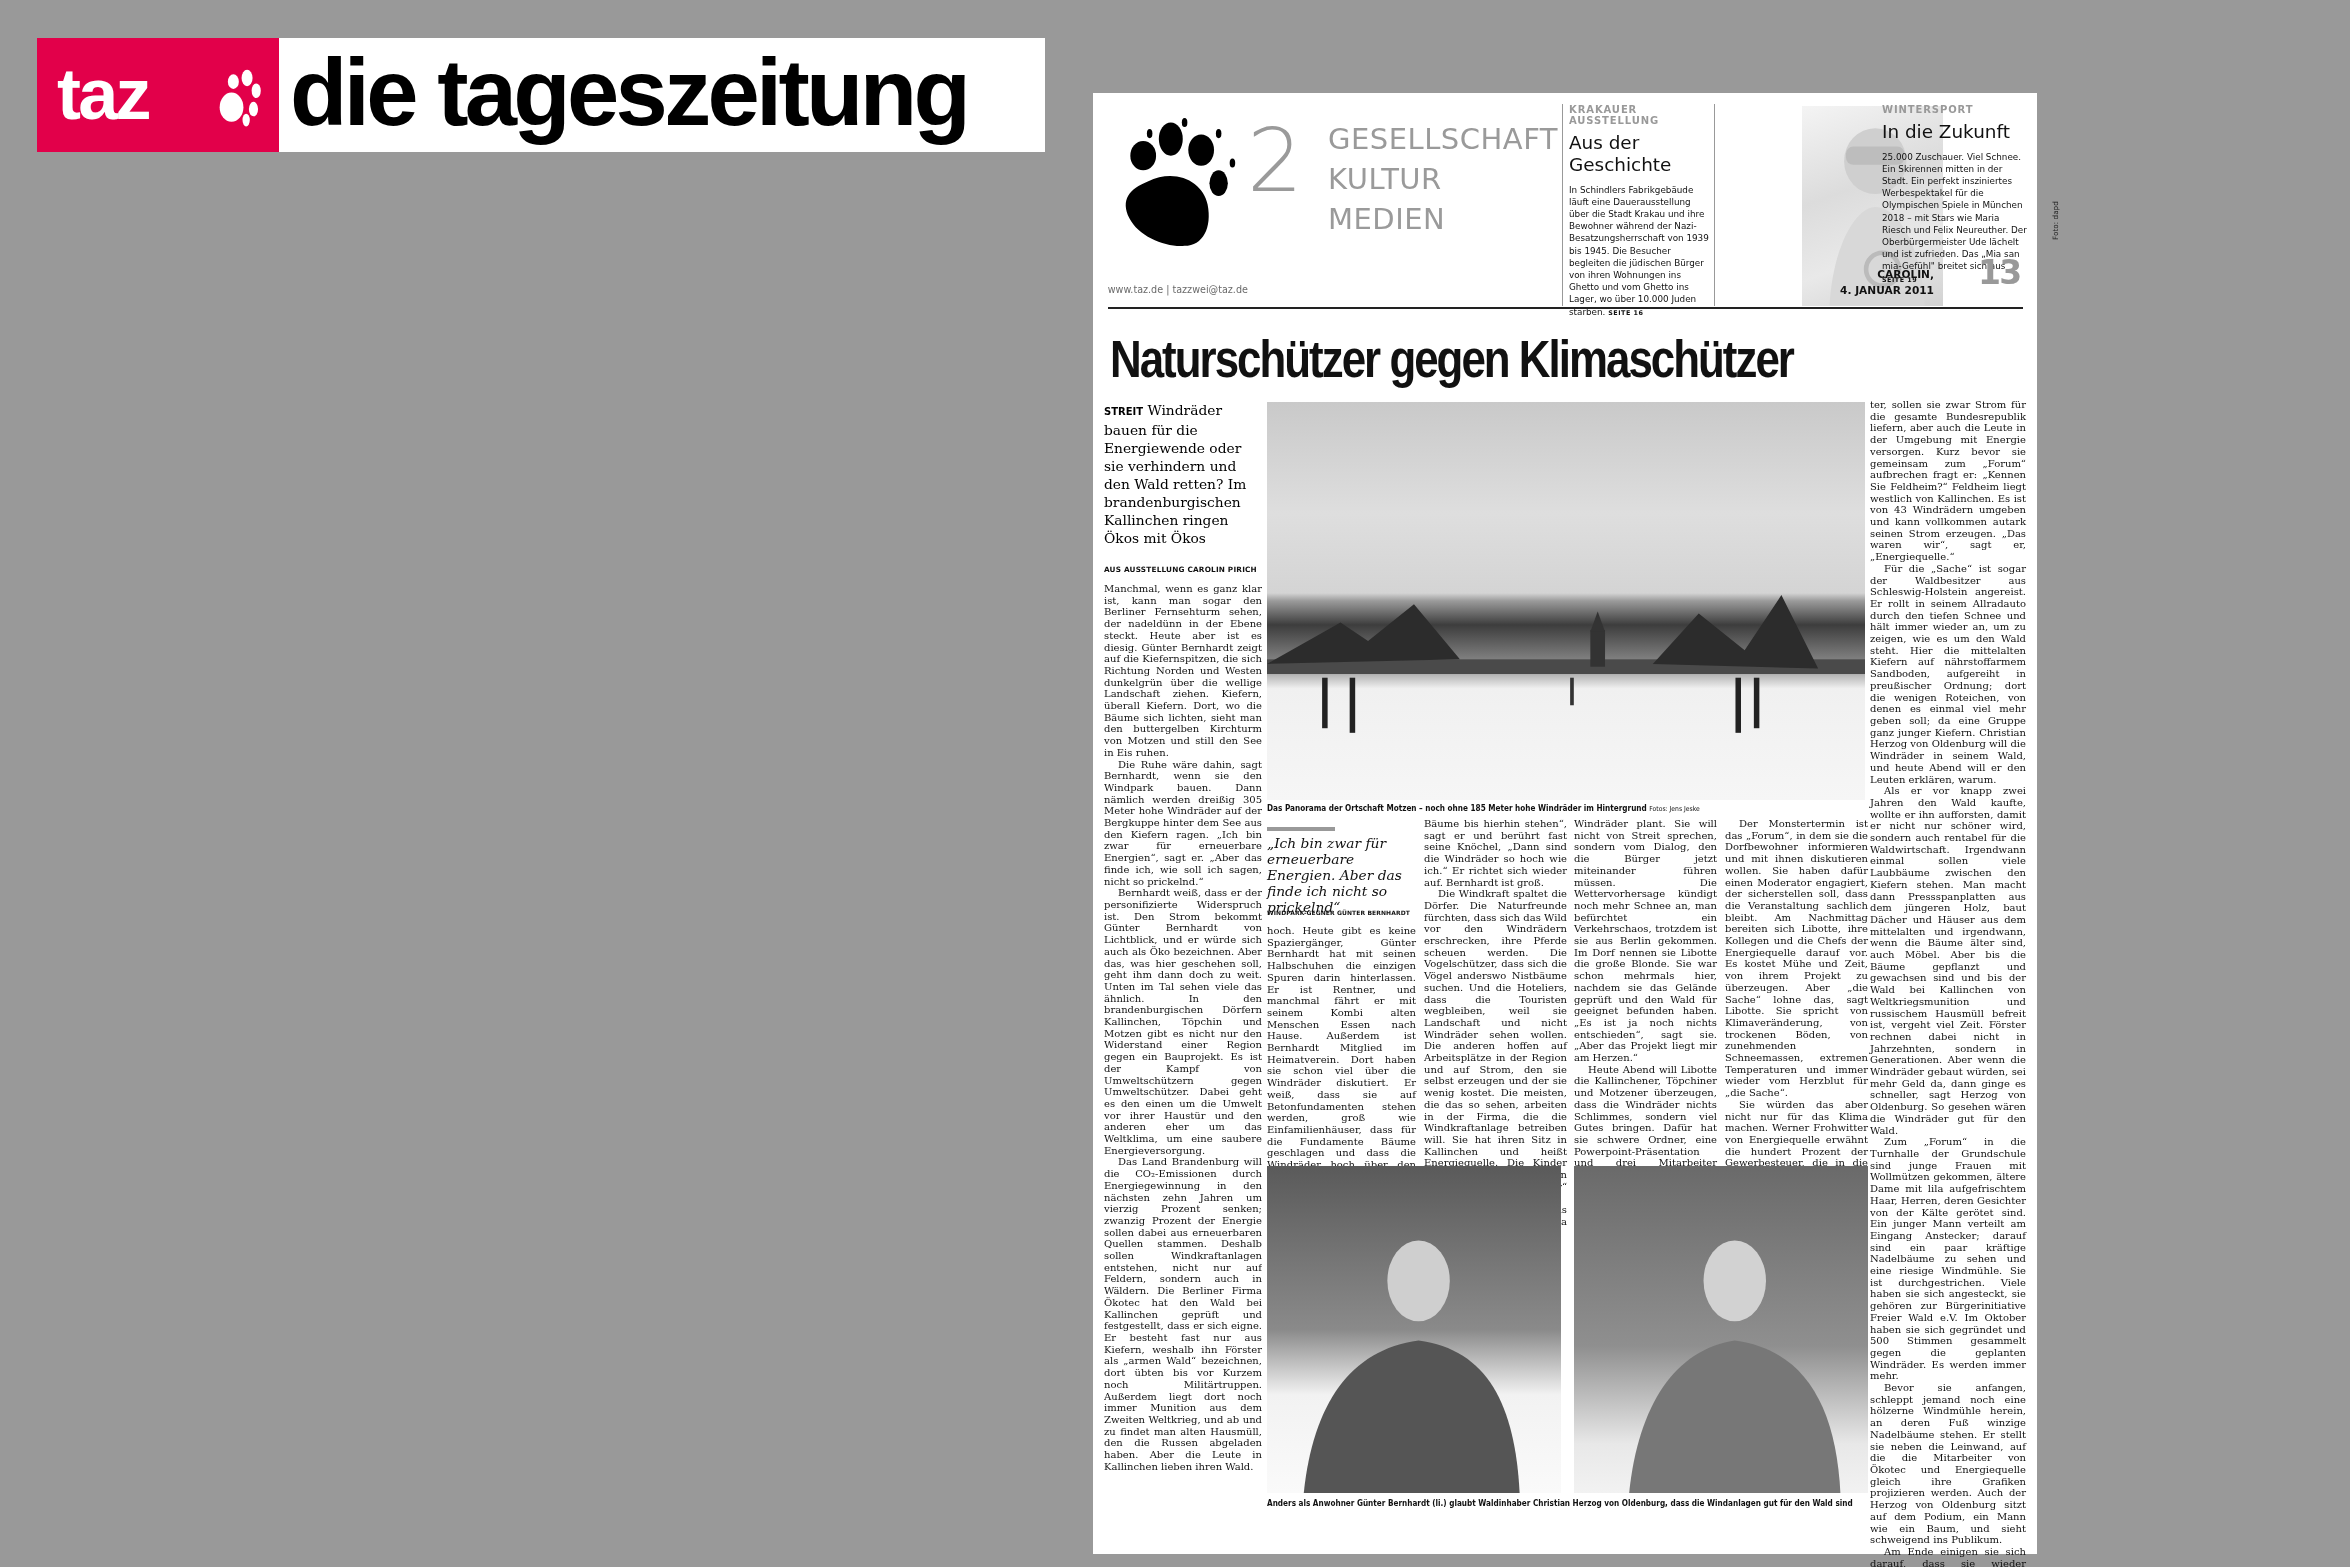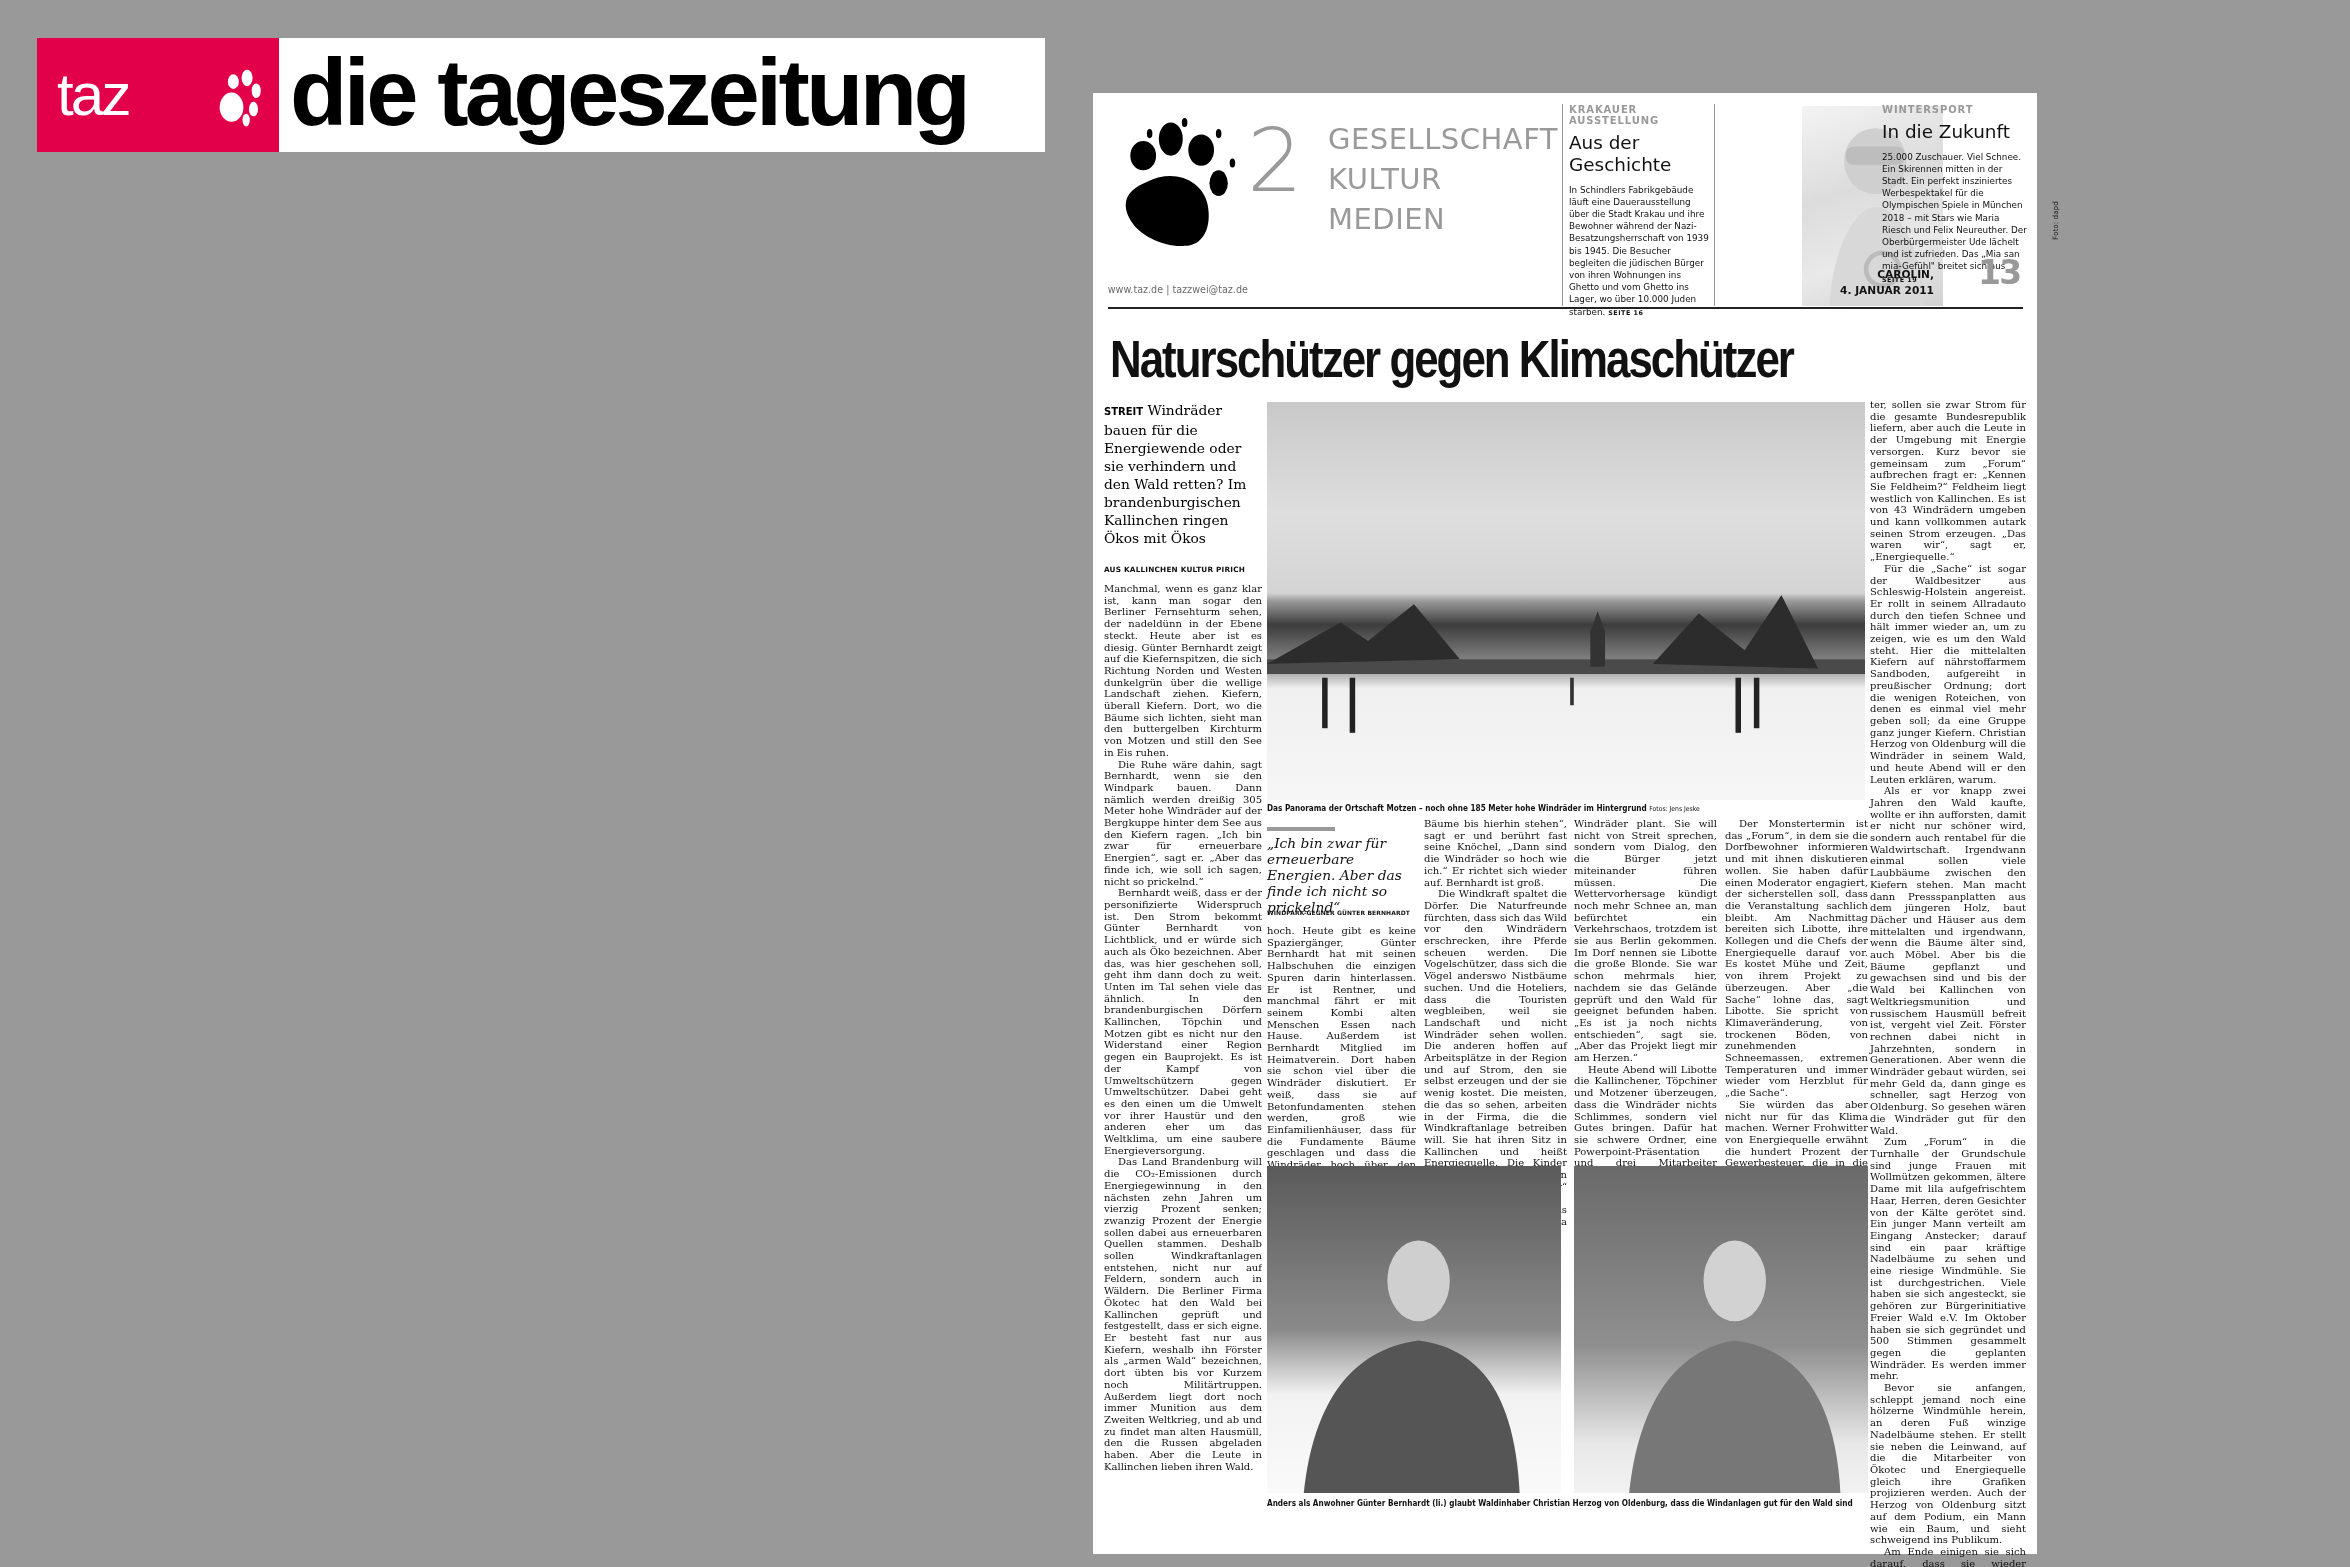--- a/index.html
+++ b/index.html
@@ -1,21 +1,21 @@
 <!DOCTYPE html>
 <html style="font-size:14.7px"><head>
 <meta charset="utf-8">
 <style>
   html,body{margin:0;padding:0;}
   body{width:2351px;height:1568px;background:#999999;position:relative;overflow:hidden;font-family:"DejaVu Sans",sans-serif;}
   .abs{position:absolute;}
   
   #logo{left:37px;top:38px;width:1008px;height:114px;background:#fff;}
   #logo .red{position:absolute;left:0;top:0;width:242px;height:114px;background:#e2004a;}
-  #logo .taz{position:absolute;left:20px;top:5.5px;font-family:"Liberation Sans",sans-serif;font-weight:normal;font-size:60px;color:#fff;letter-spacing:-2.8px;line-height:101px;}
+  #logo .taz{position:absolute;left:20px;top:5.5px;font-family:"Liberation Sans",sans-serif;font-weight:bold;font-size:72px;color:#fff;letter-spacing:-2.8px;line-height:101px;}
   #logo .paw-small{position:absolute;left:178px;top:29px;width:55px;height:64px;}
   #logo .name{position:absolute;left:253px;top:-5.5px;font-family:"Liberation Sans",sans-serif;font-weight:bold;font-size:94px;color:#000;letter-spacing:-3.7px;line-height:119px;white-space:nowrap;}
   
   #page{left:1093px;top:93px;width:944px;height:1461px;background:#fff;}
   .hdr-rule{position:absolute;left:14.7px;width:915px;height:1.8px;background:#222;top:214px;}
   .paw-big{position:absolute;left:18.4px;top:24px;width:138px;height:138px;}
   .ressort-num{position:absolute;left:154px;top:16.5px;font-family:"DejaVu Sans",sans-serif;font-size:88px;font-weight:200;color:#9a9a9a;line-height:101px;}
   .ressort{position:absolute;left:235px;top:26px;font-family:"DejaVu Sans",sans-serif;font-size:29px;color:#9a9a9a;line-height:40px;letter-spacing:0.5px;}
   .contact{position:absolute;left:14.7px;top:191px;font-size:9.6px;color:#6a6a6a;font-family:"DejaVu Sans",sans-serif;}
   .vsep{position:absolute;top:11px;width:0.9px;height:202px;background:#999;}
@@ -115,21 +115,21 @@
   </div>
   <div class="pagenum">13</div>
   <div class="hdr-rule"></div>
 
   <div class="headline">Naturschützer gegen Klimaschützer</div>
 
   <div class="lead">
     <b>STREIT</b>
     <span>Windräder bauen für die Energiewende oder sie verhindern und den Wald retten? Im brandenburgischen Kallinchen ringen Ökos mit Ökos</span>
   </div>
-  <div class="byline">AUS KALLINCHEN KULTUR PIRICH</div>
+  <div class="byline">AUS AUSSTELLUNG CAROLIN PIRICH</div>
 
   <div class="col" style="left:11px;top:490px;width:158px;height:964px;overflow:hidden;">
     <p class="first">Manchmal, wenn es ganz klar ist, kann man sogar den Berliner Fernsehturm sehen, der nadeldünn in der Ebene steckt. Heute aber ist es diesig. Günter Bernhardt zeigt auf die Kiefernspitzen, die sich Richtung Norden und Westen dunkelgrün über die wellige Landschaft ziehen. Kiefern, überall Kiefern. Dort, wo die Bäume sich lichten, sieht man den buttergelben Kirchturm von Motzen und still den See in Eis ruhen.</p>
     <p>Die Ruhe wäre dahin, sagt Bernhardt, wenn sie den Windpark bauen. Dann nämlich werden dreißig 305 Meter hohe Windräder auf der Bergkuppe hinter dem See aus den Kiefern ragen. „Ich bin zwar für erneuerbare Energien“, sagt er. „Aber das finde ich, wie soll ich sagen, nicht so prickelnd.“</p>
     <p>Bernhardt weiß, dass er der personifizierte Widerspruch ist. Den Strom bekommt Günter Bernhardt von Lichtblick, und er würde sich auch als Öko bezeichnen. Aber das, was hier geschehen soll, geht ihm dann doch zu weit. Unten im Tal sehen viele das ähnlich. In den brandenburgischen Dörfern Kallinchen, Töpchin und Motzen gibt es nicht nur den Widerstand einer Region gegen ein Bauprojekt. Es ist der Kampf von Umweltschützern gegen Umweltschützer. Dabei geht es den einen um die Umwelt vor ihrer Haustür und den anderen eher um das Weltklima, um eine saubere Energieversorgung.</p>
     <p>Das Land Brandenburg will die CO₂-Emissionen durch Energiegewinnung in den nächsten zehn Jahren um vierzig Prozent senken; zwanzig Prozent der Energie sollen dabei aus erneuerbaren Quellen stammen. Deshalb sollen Windkraftanlagen entstehen, nicht nur auf Feldern, sondern auch in Wäldern. Die Berliner Firma Ökotec hat den Wald bei Kallinchen geprüft und festgestellt, dass er sich eigne. Er besteht fast nur aus Kiefern, weshalb ihn Förster als „armen Wald“ bezeichnen, dort übten bis vor Kurzem noch Militärtruppen. Außerdem liegt dort noch immer Munition aus dem Zweiten Weltkrieg, und ab und zu findet man alten Hausmüll, den die Russen abgeladen haben. Aber die Leute in Kallinchen lieben ihren Wald.</p>
   </div>
 
   <div class="photo" style="left:174px;top:309px;width:598px;height:398px;background:linear-gradient(180deg,#c9c9c9 0%,#dedede 28%,#d4d4d4 48%,#9a9a9a 50%,#3d3d3d 56%,#8a8a8a 66%,#f0f0f0 72%,#f6f6f6 100%);">
     <svg width="598" height="398" viewBox="0 0 651 433">

